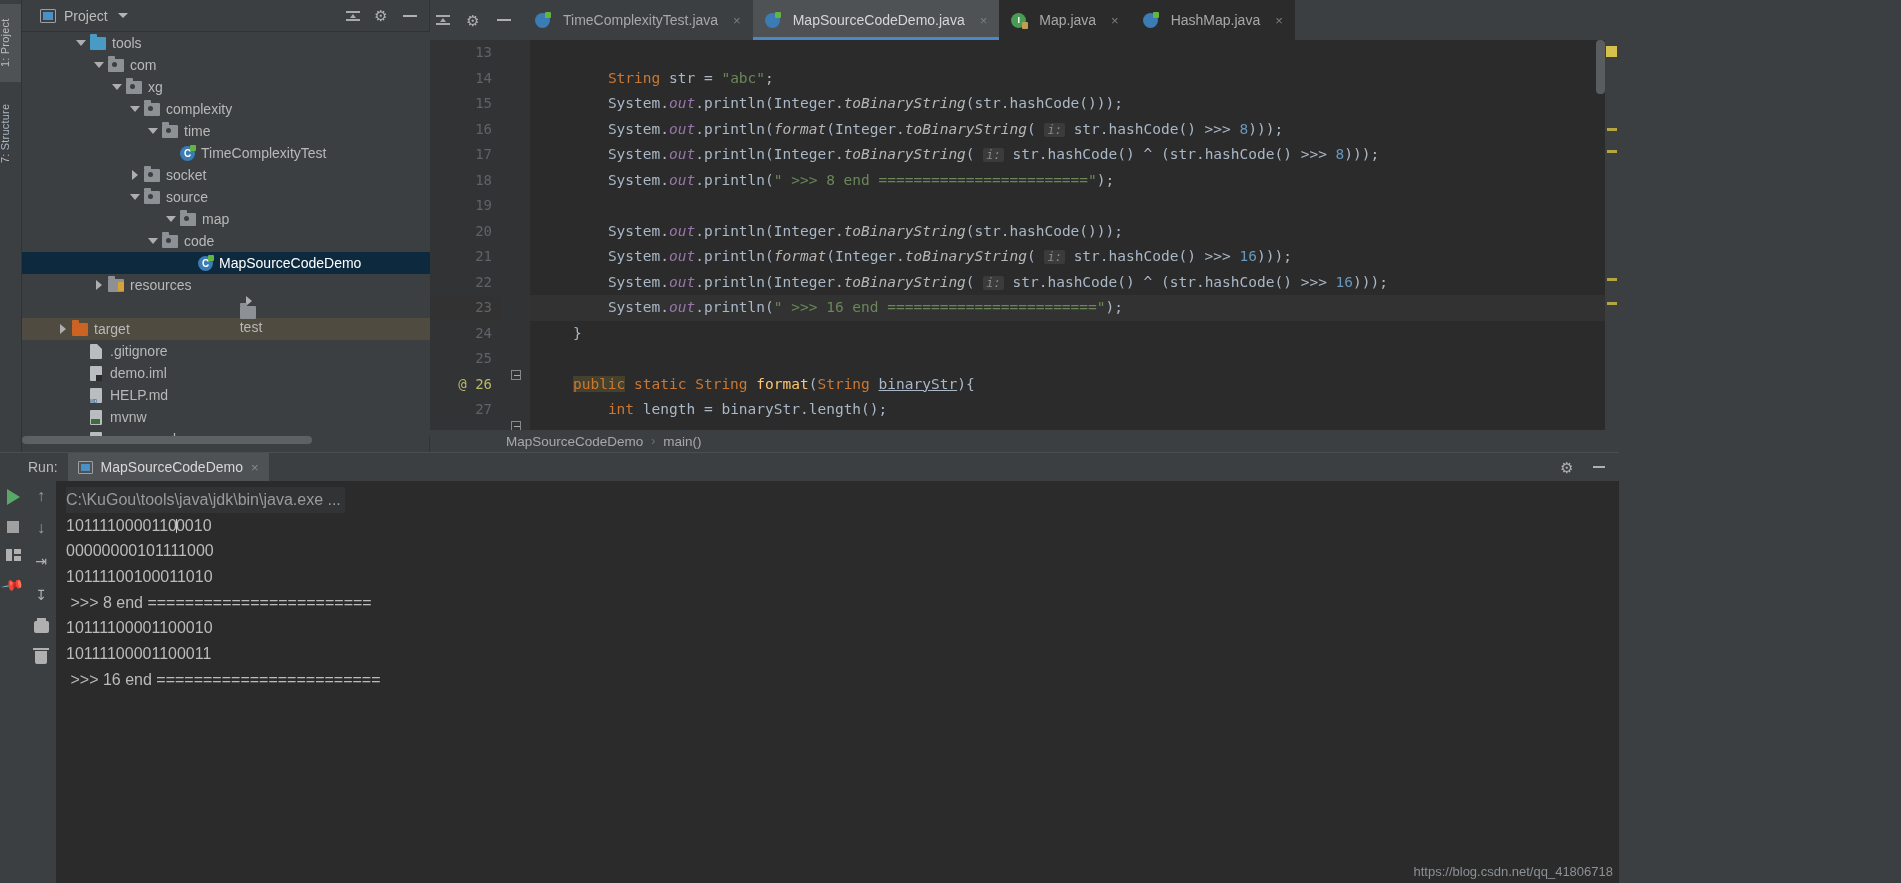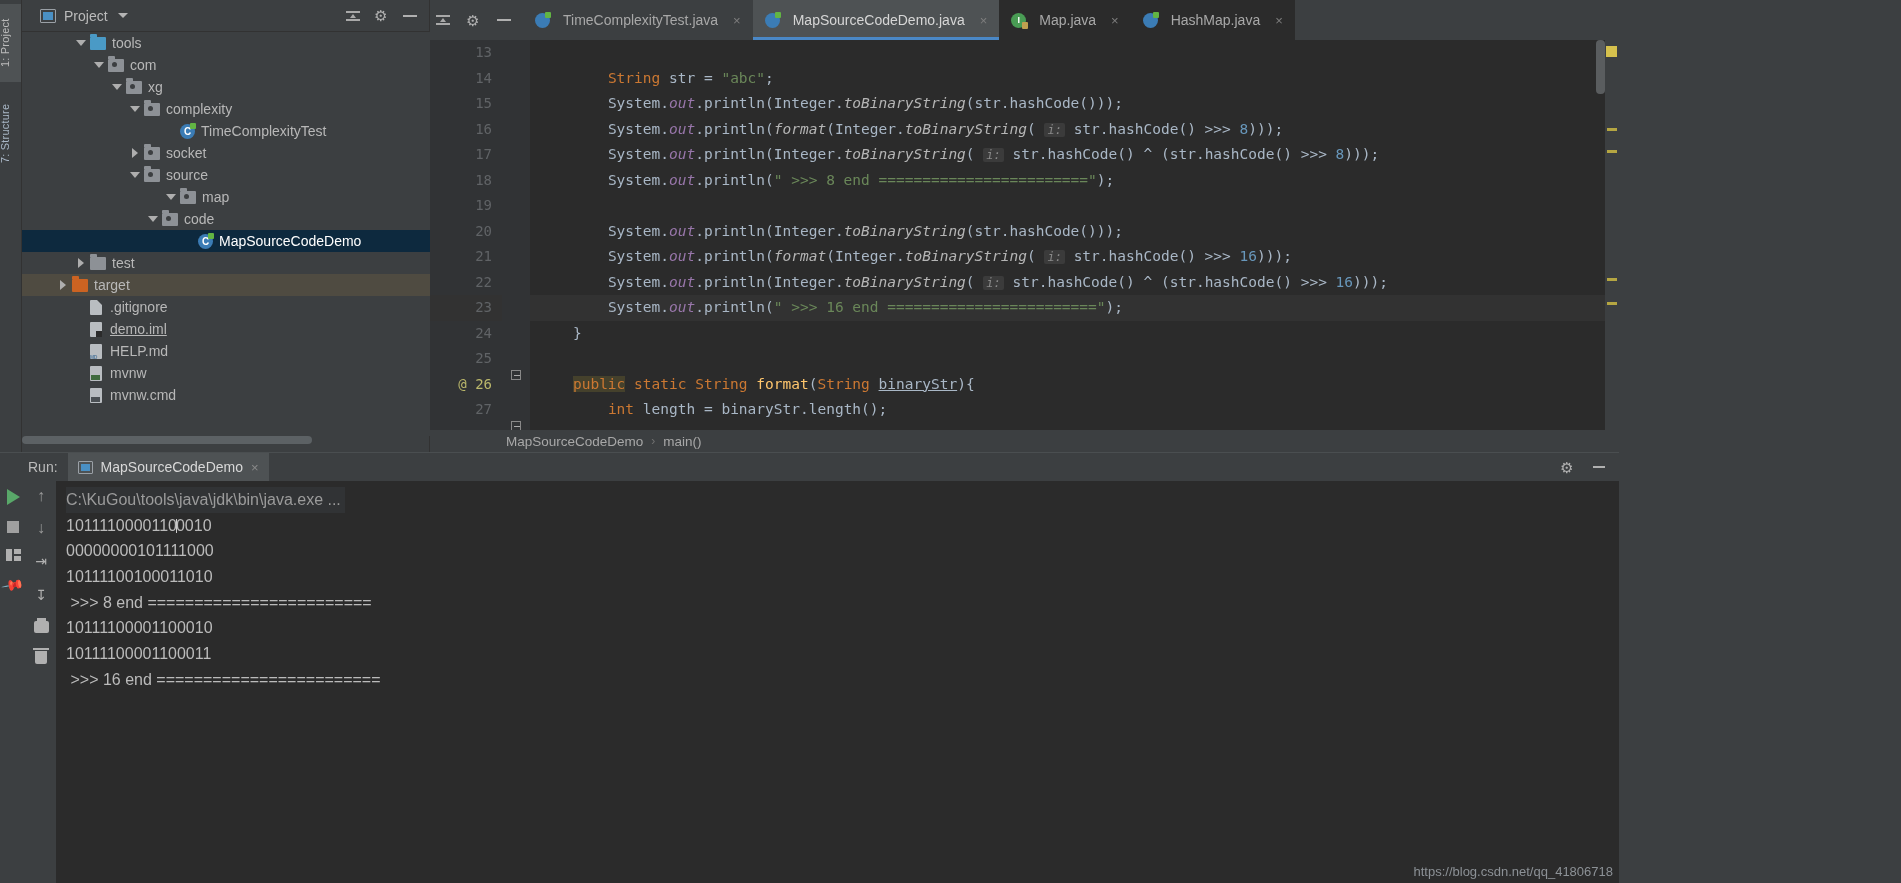--- a/index.html
+++ b/index.html
@@ -306,20 +306,25 @@
         <div class="row" style="padding-left: 90px;">
           <span class="arrow down"></span>
           <span class="fico folder-gray"></span>
           <span>xg</span>
         </div>
         <div class="row" style="padding-left: 108px;">
           <span class="arrow down"></span>
           <span class="fico folder-gray"></span>
           <span>complexity</span>
         </div>
+        <div class="row" style="padding-left: 126px;">
+          <span class="arrow down"></span>
+          <span class="fico folder-gray"></span>
+          <span>time</span>
+        </div>
         <div class="row" style="padding-left: 144px;">
           <span class="arrow none"></span>
           <span class="fico cls">C</span>
           <span>TimeComplexityTest</span>
         </div>
         <div class="row" style="padding-left: 108px;">
           <span class="arrow right"></span>
           <span class="fico folder-gray"></span>
           <span>socket</span>
         </div>
@@ -336,36 +341,41 @@
         <div class="row" style="padding-left: 126px;">
           <span class="arrow down"></span>
           <span class="fico folder-gray"></span>
           <span>code</span>
         </div>
         <div class="row sel" style="padding-left: 162px;">
           <span class="arrow none"></span>
           <span class="fico cls">C</span>
           <span>MapSourceCodeDemo</span>
         </div>
-        <div class="row" style="padding-left: 54px;">
+        <div class="row" style="padding-left: 72px;">
+          <span class="arrow right"></span>
+          <span class="fico folder-res"></span>
+          <span>resources</span>
+        </div>
+        <div class="row" style="padding-left: 54px; flex-direction: column;">
           <span class="arrow right"></span>
           <span class="fico folder-plain"></span>
           <span>test</span>
         </div>
         <div class="row target-row" style="padding-left: 36px;">
           <span class="arrow right"></span>
           <span class="fico folder-orange"></span>
           <span>target</span>
         </div>
         <div class="row" style="padding-left: 54px;">
           <span class="arrow none"></span>
           <span class="fico doc"></span>
           <span>.gitignore</span>
         </div>
-        <div class="row" style="padding-left: 54px; text-decoration: underline;">
+        <div class="row" style="padding-left: 54px;">
           <span class="arrow none"></span>
           <span class="fico iml"></span>
           <span>demo.iml</span>
         </div>
         <div class="row" style="padding-left: 54px;">
           <span class="arrow none"></span>
           <span class="fico md"></span>
           <span>HELP.md</span>
         </div>
         <div class="row" style="padding-left: 54px;">

